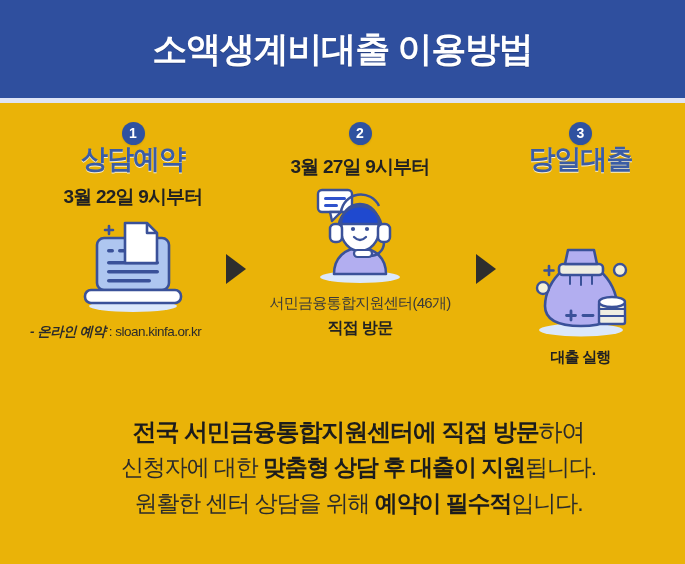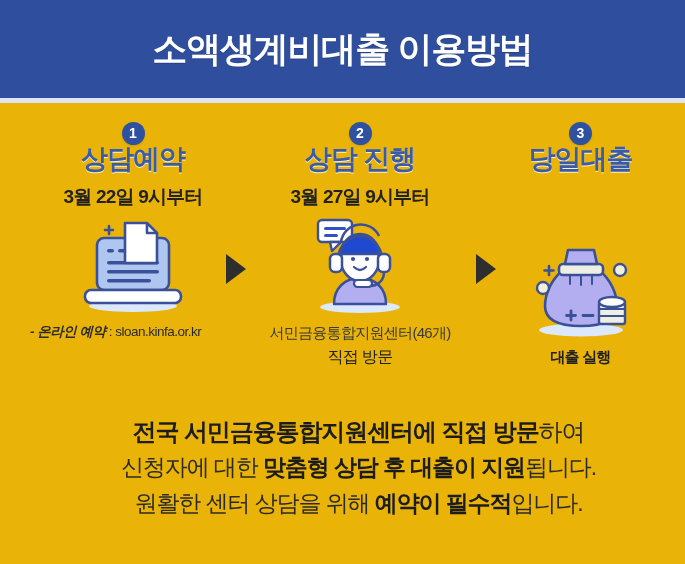--- a/index.html
+++ b/index.html
@@ -137,21 +137,21 @@
   }
   .detail-sub {
     font-size: 15px;
     color: #3a3a3a;
     letter-spacing: -0.7px;
     text-align: center;
     white-space: nowrap;
   }
   .detail-sub-bold {
     font-size: 16px;
-    font-weight: 400;
+    font-weight: 700;
     color: #222222;
     letter-spacing: -0.7px;
     text-align: center;
     margin-top: 2px;
   }
 
   
   .arrow {
     position: absolute;
     top: 142px;
@@ -227,21 +227,20 @@
         <div class="detail-line">
           <b>- 온라인 예약</b><span> : </span><span>sloan.kinfa.or.kr</span>
         </div>
       </div>
     </div>
 
     <div class="arrow arrow-1"></div>
 
     <div class="step step-2">
       <div class="badge">2</div>
-      <div class="step-title">상담 진행</div>
       <div class="step-date">3월 27일 9시부터</div>
 
       <div class="step-icon">
 
         <svg width="104" height="100" viewBox="0 0 104 100">
           <ellipse cx="52" cy="91" rx="40" ry="6" fill="#dce8fb"></ellipse>
 
           <rect x="10" y="4" width="34" height="22" rx="4" fill="#ffffff" stroke="#3a5199" stroke-width="2.4"></rect>
           <path d="M22 26 l2 9 l9 -9 z" fill="#ffffff" stroke="#3a5199" stroke-width="2.4" stroke-linejoin="round"></path>
           <rect x="16" y="11" width="22" height="3" rx="1.5" fill="#2f52cc"></rect>

